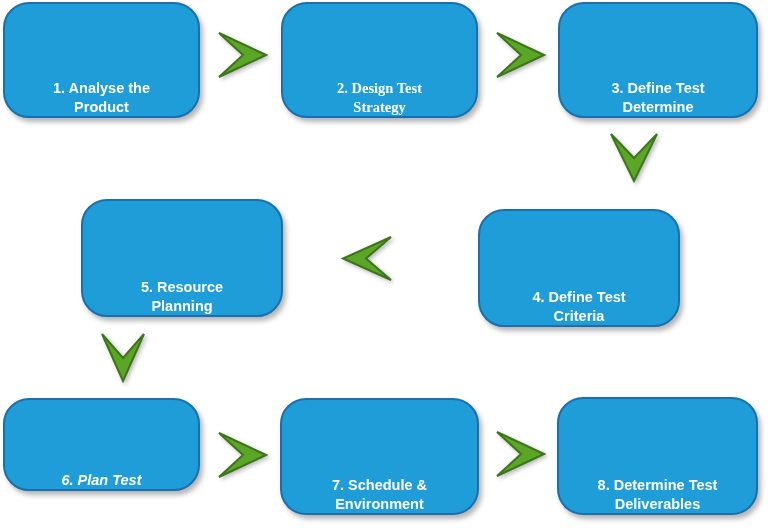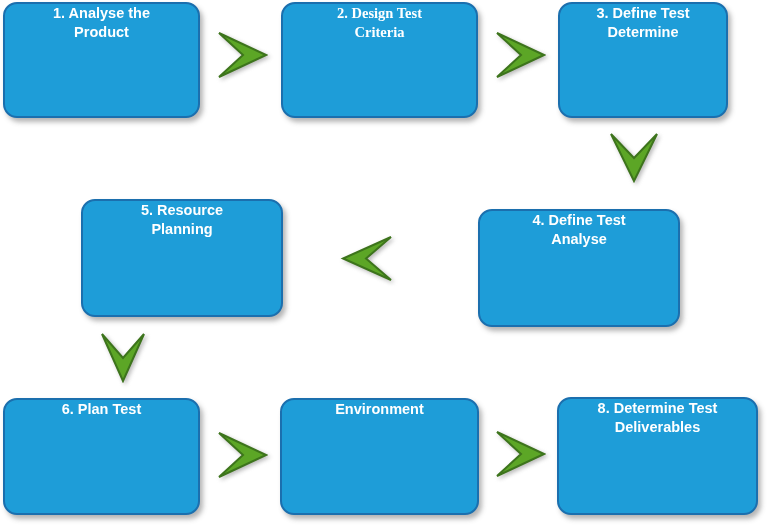--- a/index.html
+++ b/index.html
@@ -13,26 +13,26 @@
     height: 529px;
     background: var(--bg, #ffffff);
     font-family: "Liberation Sans", sans-serif;
     overflow: hidden;
   }
   .step-box {
     position: absolute;
     box-sizing: border-box;
     background: var(--box-fill, #1e9dd8);
     border: 2px solid var(--box-border, #1b6fae);
-    border-radius: 14px;
+    border-radius: 26px;
     box-shadow: 3px 4px 5px rgba(90, 90, 90, 0.45);
     display: flex;
     flex-direction: column;
     align-items: center;
-    justify-content: flex-start;
+    justify-content: flex-end;
     text-align: center;
   }
   .step-line {
     color: var(--box-text, #ffffff);
     font-size: 14.5px;
     font-weight: bold;
     line-height: 18.5px;
     white-space: nowrap;
   }
   .flow-arrow {
@@ -55,63 +55,64 @@
     <span class="step-line">1. Analyse the</span>
     <span class="step-line">Product</span>
   </div>
 
   <svg class="flow-arrow" style="left:218px; top:32px;" width="50" height="46" viewBox="0 0 50 46">
     <polygon points="1,1 48,23 1,45 25,23"></polygon>
   </svg>
 
   <div class="step-box" style="left:281px; top:2px; width:197px; height:116px;font-family:Liberation Serif, serif;">
     <span class="step-line">2. Design Test</span>
-    <span class="step-line">Criteria</span>
+    <span class="step-line">Strategy</span>
   </div>
 
   <svg class="flow-arrow" style="left:496px; top:32px;" width="50" height="46" viewBox="0 0 50 46">
     <polygon points="1,1 48,23 1,45 25,23"></polygon>
   </svg>
 
-  <div class="step-box" style="left:558px; top:2px; width:170px; height:116px;">
+  <div class="step-box" style="left:558px; top:2px; width:200px; height:116px;">
     <span class="step-line">3. Define Test</span>
     <span class="step-line">Determine</span>
   </div>
 
   <svg class="flow-arrow" style="left:610px; top:133px;" width="48" height="50" viewBox="0 0 48 50">
     <polygon points="1,1 24,48 47,1 24,25"></polygon>
   </svg>
 
   <div class="step-box" style="left:81px; top:199px; width:202px; height:118px;">
     <span class="step-line">5. Resource</span>
     <span class="step-line">Planning</span>
   </div>
 
   <svg class="flow-arrow" style="left:340px; top:236px;" width="52" height="45" viewBox="0 0 52 45">
     <polygon points="51,1 3,22.5 51,44 26,22.5"></polygon>
   </svg>
 
   <div class="step-box" style="left:478px; top:209px; width:202px; height:118px;">
     <span class="step-line">4. Define Test</span>
-    <span class="step-line">Analyse</span>
+    <span class="step-line">Criteria</span>
   </div>
 
   <svg class="flow-arrow" style="left:101px; top:333px;" width="44" height="50" viewBox="0 0 44 50">
     <polygon points="1,1 22,48 43,1 22,25"></polygon>
   </svg>
 
-  <div class="step-box" style="left:3px; top:398px; width:197px; height:117px;">
+  <div class="step-box" style="left:3px; top:398px; width:197px; height:93px;font-style:italic;">
     <span class="step-line">6. Plan Test</span>
   </div>
 
   <svg class="flow-arrow" style="left:218px; top:432px;" width="50" height="46" viewBox="0 0 50 46">
     <polygon points="1,1 48,23 1,45 25,23"></polygon>
   </svg>
 
   <div class="step-box" style="left:280px; top:398px; width:199px; height:117px;">
+    <span class="step-line">7. Schedule &amp;</span>
     <span class="step-line">Environment</span>
   </div>
 
   <svg class="flow-arrow" style="left:496px; top:431px;" width="50" height="46" viewBox="0 0 50 46">
     <polygon points="1,1 48,23 1,45 25,23"></polygon>
   </svg>
 
   <div class="step-box" style="left:557px; top:397px; width:201px; height:118px;">
     <span class="step-line">8. Determine Test</span>
     <span class="step-line">Deliverables</span>

